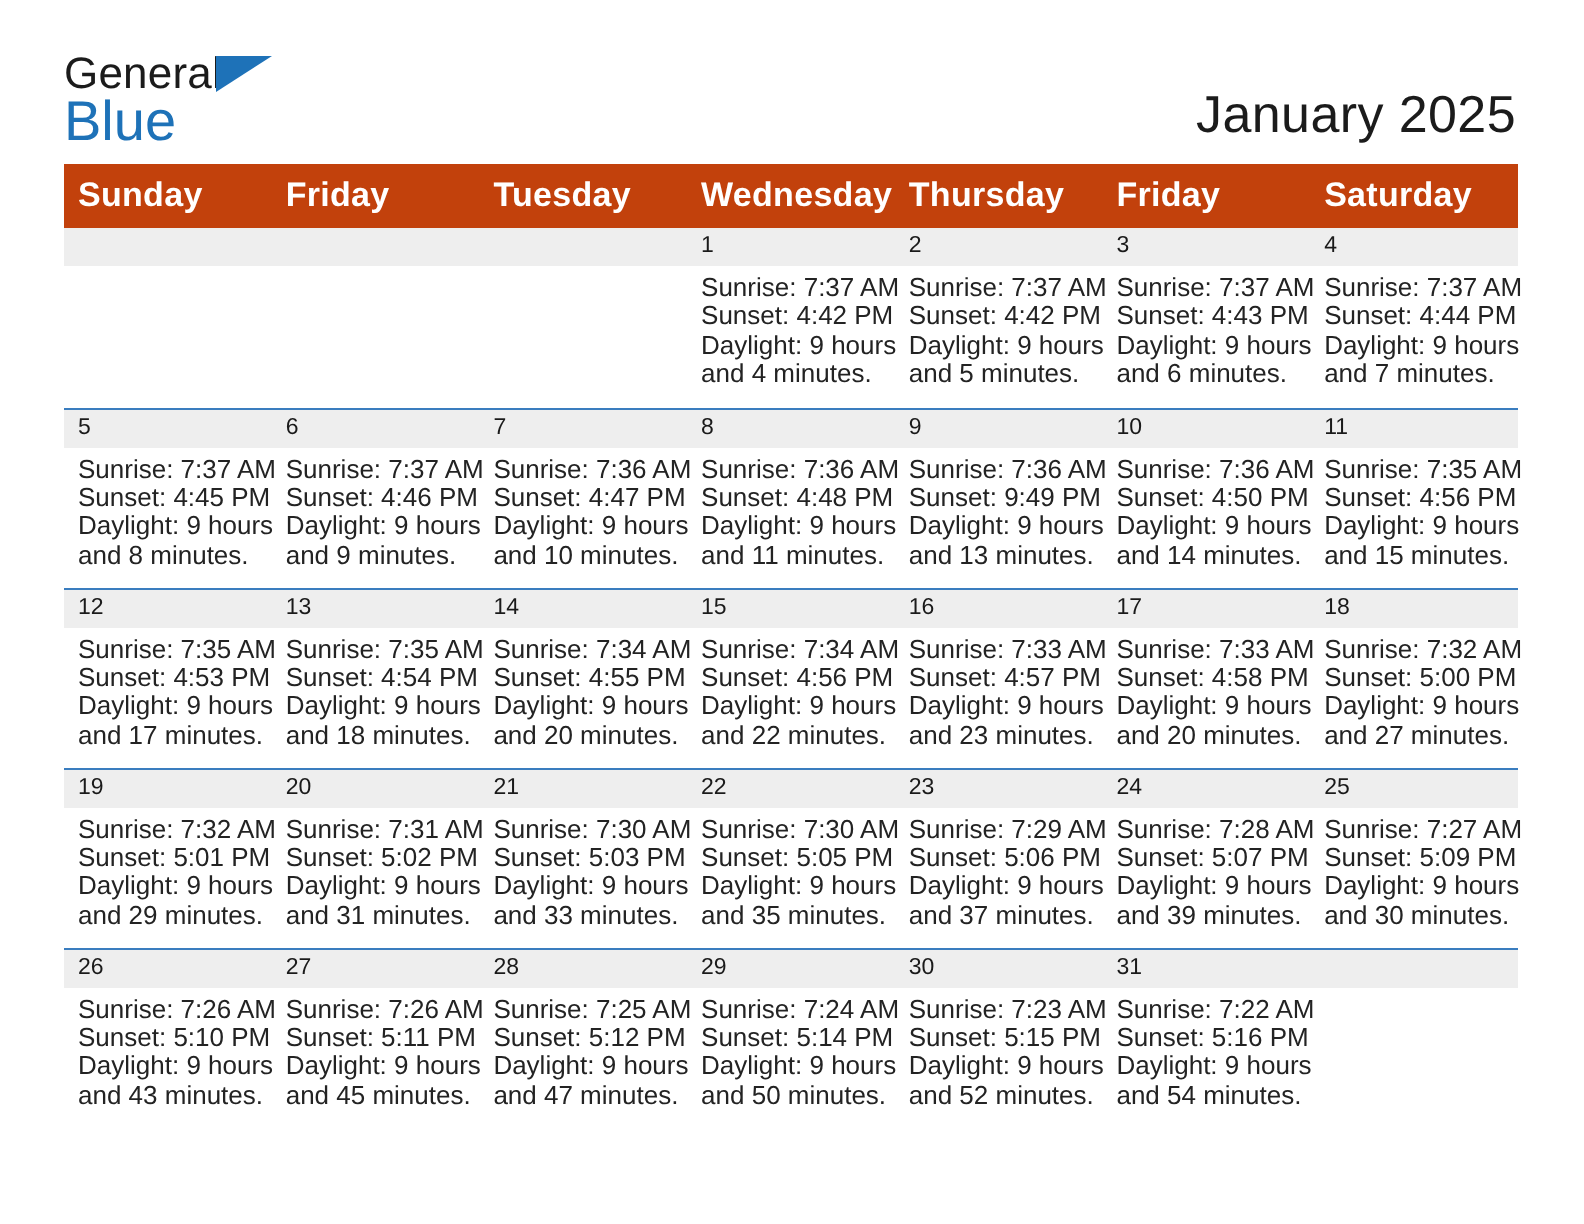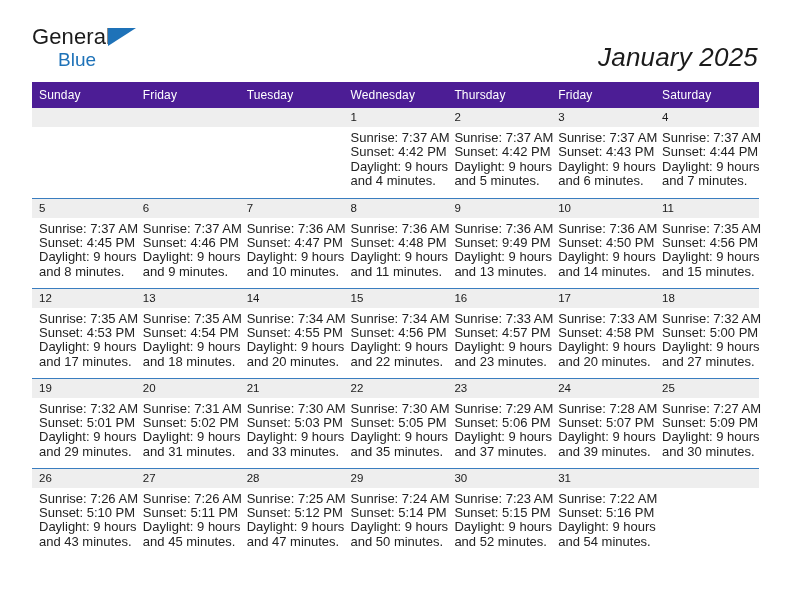--- a/index.html
+++ b/index.html
@@ -23,35 +23,34 @@
   }
   .logo { position: relative; width: 110px; height: 46px; flex: 0 0 auto; }
   .logo-general {
     font-size: 22px;
     letter-spacing: .1px;
     color: #1b1b1b;
     line-height: 22px;
     font-family: "Liberation Sans", sans-serif;
   }
   .logo-blue {
-    font-size: 19px;
+    font-size: 28px;
     color: #1e72b8;
     line-height: 22px;
-    margin-left: 26px;
     display: block;
     margin-top: 1px;
   }
   .logo-tri {
     position: absolute;
     left: 76px; top: 2px;
     width: 0; height: 0;
     border-left: 28px solid #1e72b8;
     border-bottom: 18px solid transparent;
   }
-  .titles { text-align: right; padding-top: 0px; font-style: italic; }
+  .titles { text-align: right; padding-top: 0px; }
   .cal-title {
     font-size: 26px;
     font-weight: normal;
     color: #1b1b1b;
     line-height: 30px;
     letter-spacing: .2px;
   }
   .cal-sub {
     font-size: 13.5px;
     color: #1b1b1b;
@@ -60,24 +59,24 @@
   }
 
   
   .cal-wrap { padding: 0 33px 0 32px; margin-top: 10px; }
   table.cal {
     width: 727px;
     border-collapse: collapse;
     table-layout: fixed;
   }
   table.cal th {
-    background: #4c1d95;
+    background: #c2410c;
     color: #ffffff;
-    font-size: 12px;
-    font-weight: normal;
+    font-size: 17px;
+    font-weight: bold;
     text-align: left;
     padding: 6px 0 6px 7px;
     height: 24px;
     letter-spacing: .15px;
   }
   table.cal td {
     vertical-align: top;
     padding: 0;
     height: 90px;
     border-top: 1.3px solid #3a7dbf;

